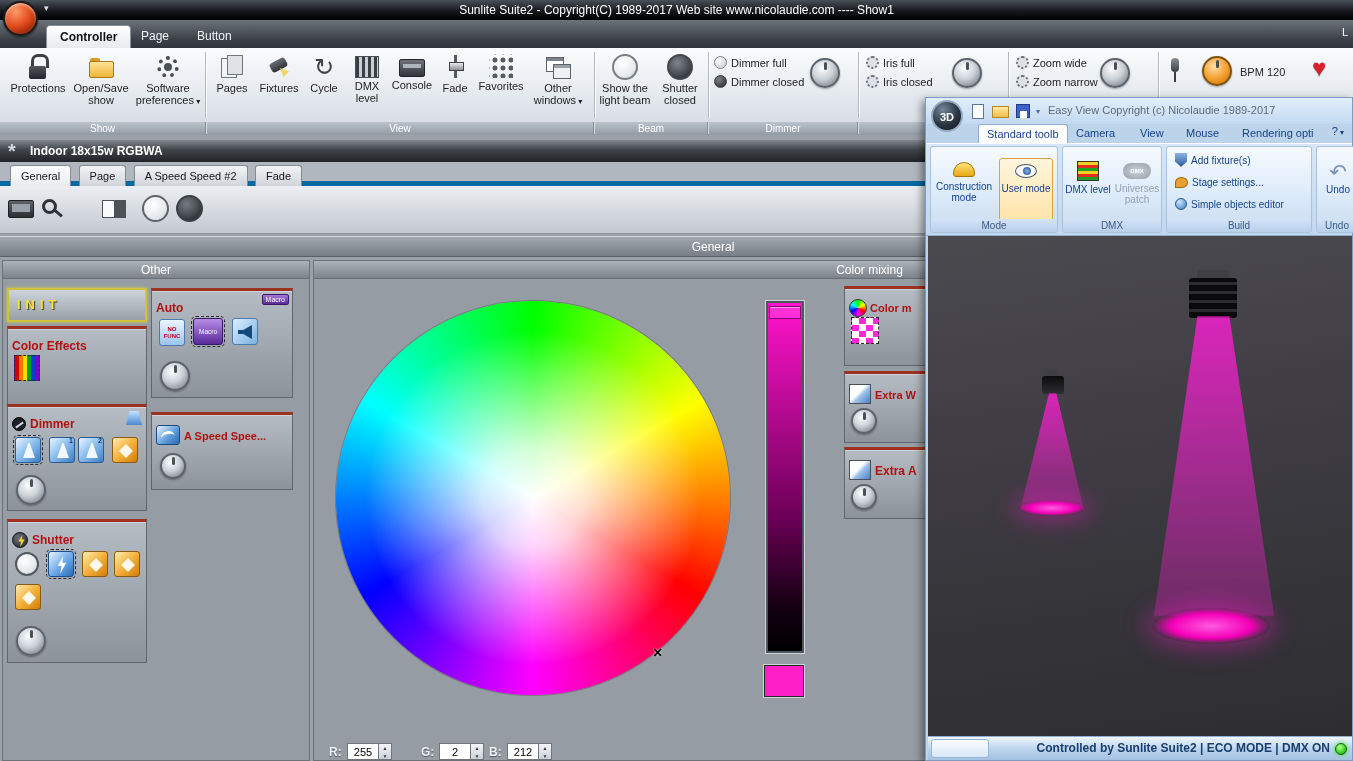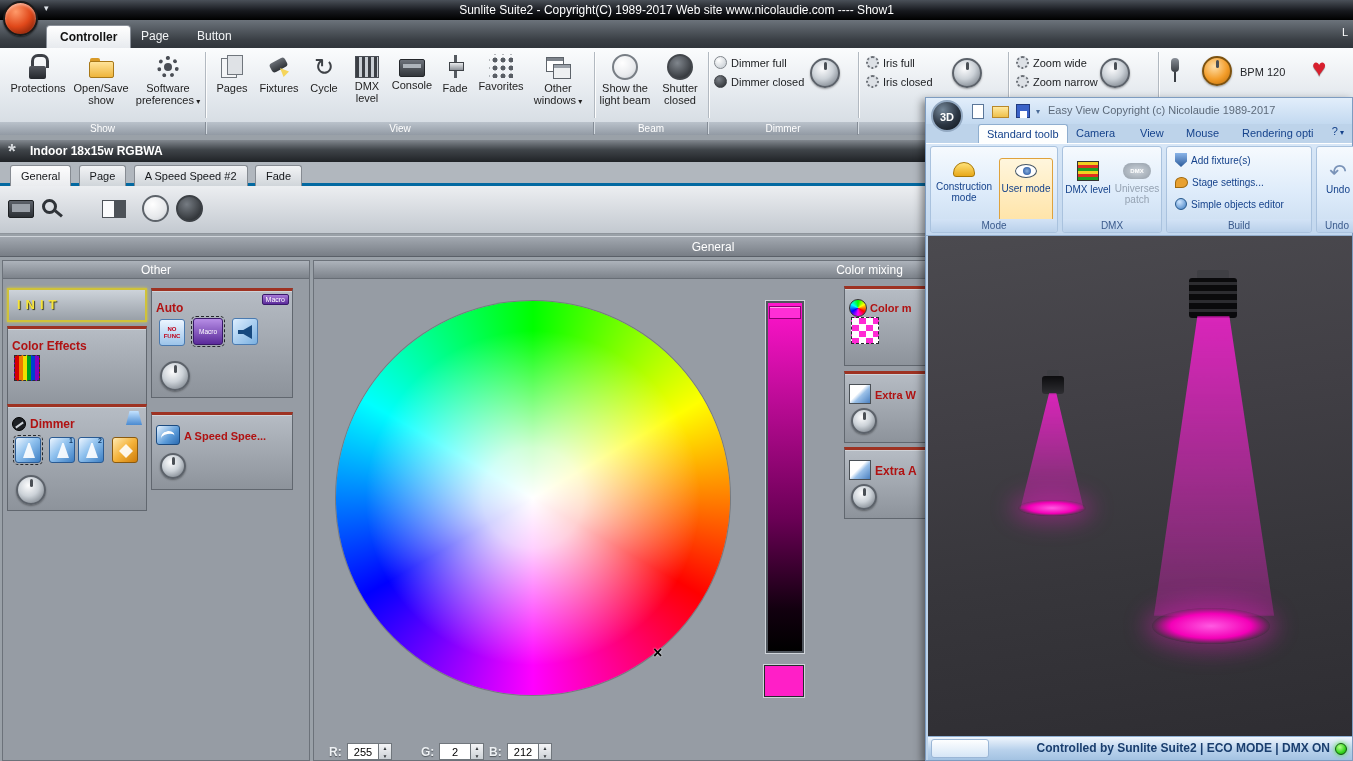--- a/index.html
+++ b/index.html
@@ -73,21 +73,21 @@
   .mic::after{content:"";position:absolute;left:6px;top:14px;width:2px;height:10px;background:#3a3e44;}
   .heart::before{content:"♥";font-size:24px;color:#d8202e;text-shadow:0 1px 1px rgba(0,0,0,.4);}
   .bpm-text{position:absolute;font-size:11px;color:#24262a;}
 
   
   .iw-title{position:absolute;left:0;top:140px;width:1353px;height:22px;
     background:linear-gradient(#82888f,#3f4449 45%,#202327);color:#fff;font-weight:bold;
     font-size:12px;line-height:22px;padding-left:30px;z-index:1;}
   .iw-title .spark{position:absolute;left:8px;top:0;color:#d5d8dc;font-size:15px;}
   .iw-title .spark::before{content:"*";font-size:20px;}
-  .iw-tabs{position:absolute;left:0;top:162px;width:1353px;height:24px;background:#b1b7be;border-bottom:3px solid #0369a1;z-index:1;padding:3px 0 0 10px;}
+  .iw-tabs{position:absolute;left:0;top:162px;width:1353px;height:24px;background:#b1b7be;border-bottom:5px solid #0369a1;z-index:1;padding:3px 0 0 10px;}
   .itab{display:inline-block;height:21px;margin-right:3px;padding:0 10px;
     background:linear-gradient(#f3f4f6,#d0d5da);border:1px solid #868b92;border-bottom:none;
     border-radius:3px 3px 0 0;font-size:11px;line-height:20px;color:#15171a;}
   .itab.active{background:linear-gradient(#fdfdfe,#e9ebee);height:22px;}
   .iw-toolbar{position:absolute;left:0;top:186px;width:1353px;height:48px;
     background:linear-gradient(#eceef1,#c3c9d0);border-bottom:1px solid #8f959c;z-index:1;}
   .t-screen{position:absolute;left:8px;top:14px;width:26px;height:18px;background:linear-gradient(#5d626a,#2c3035);border:1px solid #1d2023;border-radius:2px;}
   .t-screen::after{content:"";position:absolute;left:3px;top:3px;right:3px;bottom:5px;background:#9aa0a8;}
   .t-mag{position:absolute;left:42px;top:13px;width:15px;height:15px;border:3px solid #2f3338;border-radius:50%;}
   .t-mag::after{content:"";position:absolute;left:9px;top:10px;width:9px;height:3px;background:#2f3338;transform:rotate(40deg);}
@@ -397,20 +397,29 @@
       <div class="blue-sq" style="position:absolute;left:41px;top:30px">
           <span class="badge">1</span>
         </div>
       <div class="blue-sq" style="position:absolute;left:70px;top:30px">
           <span class="badge">2</span>
         </div>
       <div class="orange-sq" style="position:absolute;left:104px;top:30px"></div>
       <div class="knob" style="position:absolute;left:8px;top:68px"></div>
     </div>
 
+    <div class="gbox" style="left:4px;top:258px;width:140px;height:144px">
+      <div class="gtitle"><span class="shutter-ic"></span><span>Shutter</span></div>
+      <div class="wc" style="position:absolute;left:7px;top:30px"></div>
+      <div class="bolt-sq dashed" style="position:absolute;left:40px;top:29px"></div>
+      <div class="orange-sq" style="position:absolute;left:74px;top:29px"></div>
+      <div class="orange-sq" style="position:absolute;left:106px;top:29px"></div>
+      <div class="orange-sq" style="position:absolute;left:7px;top:62px"></div>
+      <div class="knob" style="position:absolute;left:8px;top:104px"></div>
+    </div>
 
     <div class="gbox" style="left:148px;top:27px;width:142px;height:110px">
       <div class="gtitle">Auto</div>
       <div class="macro-badge">Macro</div>
       <div class="nofunc" style="position:absolute;left:7px;top:28px">NO
 FUNC</div>
       <div class="purple-sq dashed" style="position:absolute;left:41px;top:27px">Macro</div>
       <div class="speaker" style="position:absolute;left:80px;top:27px"></div>
       <div class="knob" style="position:absolute;left:8px;top:70px"></div>
     </div>

